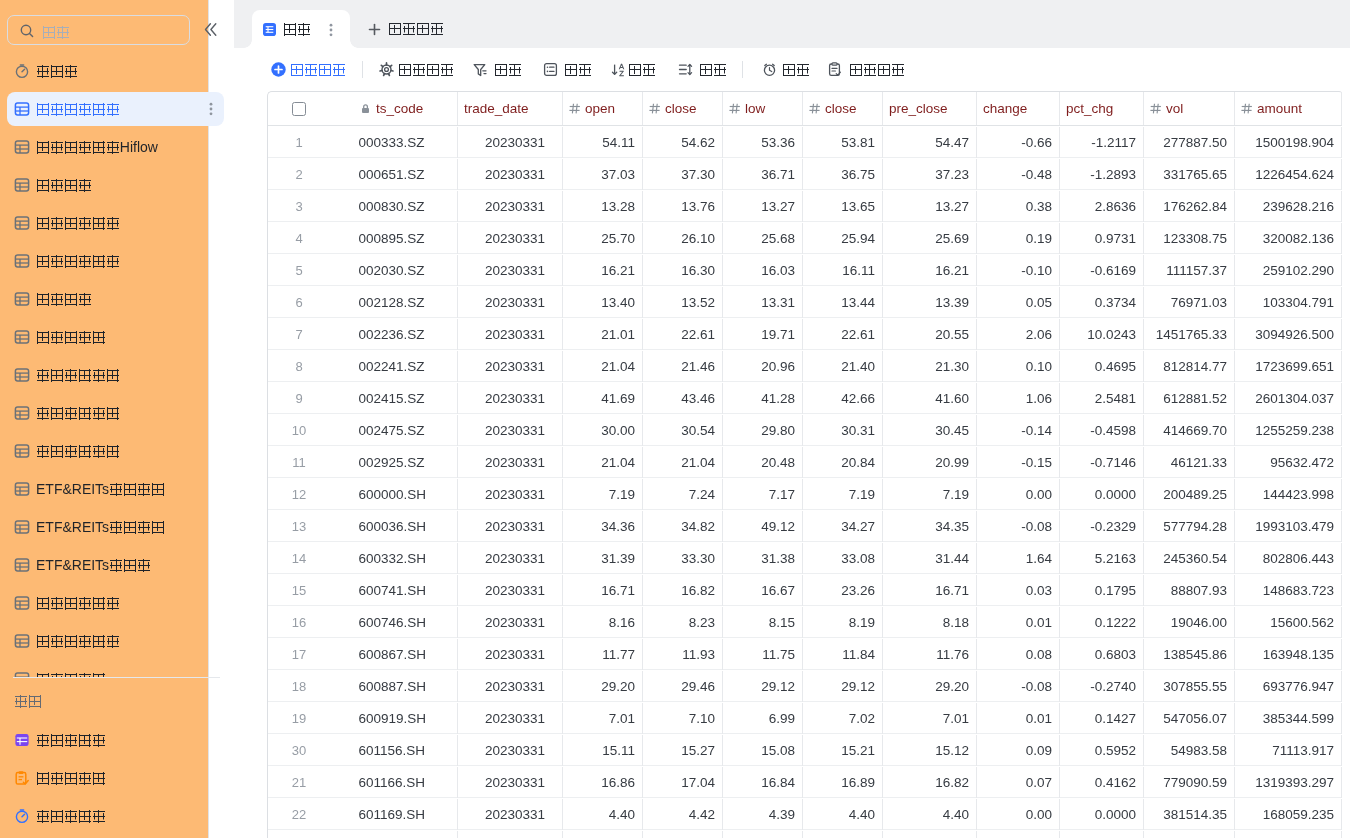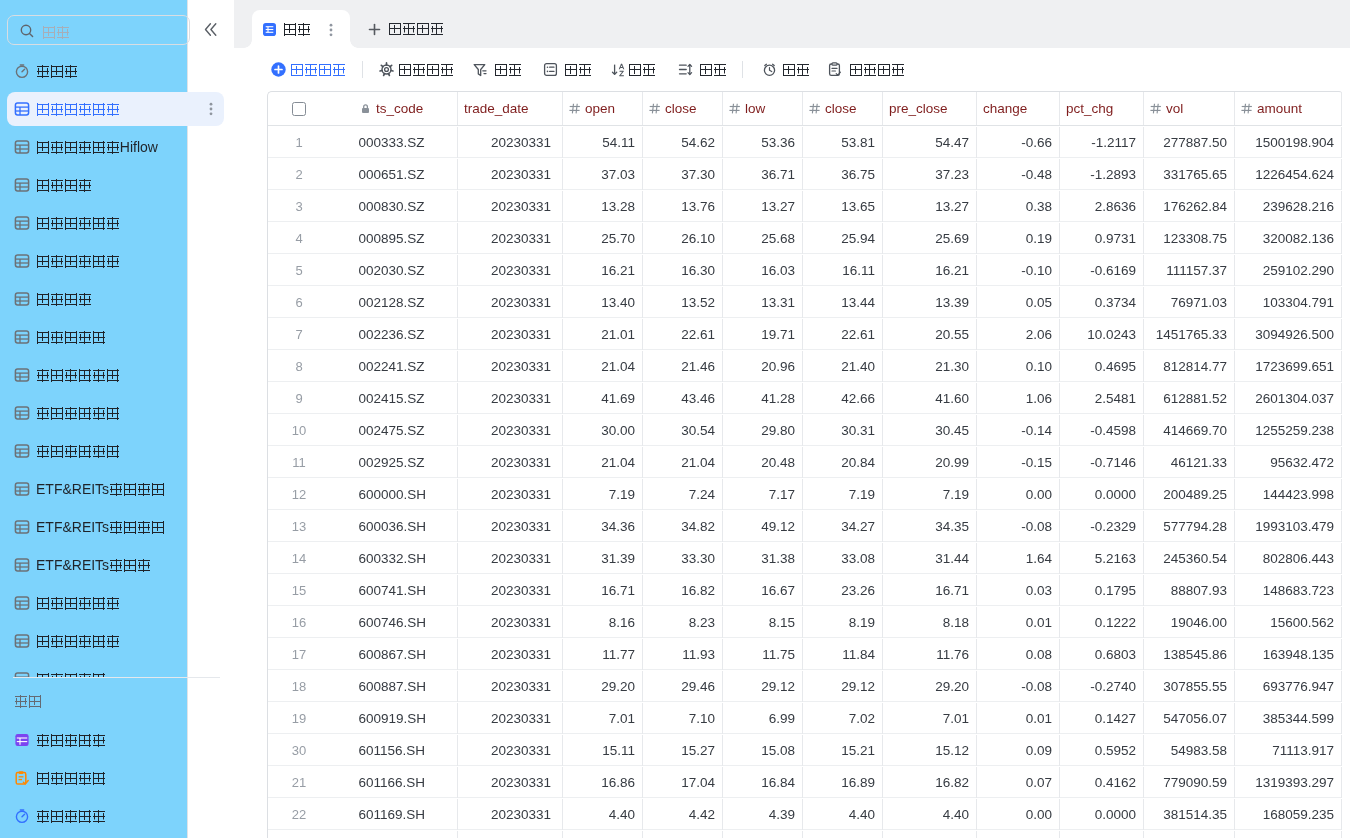--- a/index.html
+++ b/index.html
@@ -13,21 +13,21 @@
  linear-gradient(currentColor,currentColor) 10.6px 3px/1px 6.5px no-repeat}
 .zb{background:
  linear-gradient(currentColor,currentColor) 0 .6px/100% 1.25px no-repeat,
  linear-gradient(currentColor,currentColor) 0 11.2px/100% 1.25px no-repeat,
  linear-gradient(currentColor,currentColor) .6px 0/1.2px 100% no-repeat,
  linear-gradient(currentColor,currentColor) 10.9px 0/1.2px 100% no-repeat,
  linear-gradient(currentColor,currentColor) 0 5.7px/100% 1.2px no-repeat,
  linear-gradient(currentColor,currentColor) 5.7px 2px/1.2px 8px no-repeat}
 .ic{display:inline-block;width:16px;height:16px;line-height:0}
 
-#side{position:absolute;left:0;top:0;width:188px;height:838px;background:#7dd3fc;border-right:1px solid #e0e3e7}
+#side{position:absolute;left:0;top:0;width:209px;height:838px;background:#fdba74;border-right:1px solid #e0e3e7}
 #search{position:absolute;left:7px;top:15px;width:183px;height:30px;border:1px solid #d9dde2;border-radius:7px;color:#a7aeb8}
 #search svg{position:absolute;left:11px;top:7px;color:#5f646b}
 #search .ph{position:absolute;left:34px;top:8px;font-size:14px}
 #collapse{position:absolute;left:203px;top:21.5px;color:#5a5f66;line-height:0}
 #nav{position:absolute;left:0;top:52px;width:233px;height:625px;overflow:hidden}
 .item{position:relative;height:38px;display:flex;align-items:center;color:#1f2329;font-size:14px}
 .item .ic{position:absolute;left:14px;top:11px}
 .item .lbl{position:absolute;left:36px;top:50%;transform:translateY(-50%);white-space:nowrap}
 .item.sel{color:#3370ff}
 .item.sel::before{content:"";position:absolute;left:7px;right:9px;top:2px;bottom:2px;background:#eaf1fd;border-radius:8px}
@@ -60,21 +60,21 @@
 .hrow{display:flex;height:34px;border-bottom:1px solid #e0e3e6}
 .drow{display:flex;height:32px;border-bottom:1px solid #edeff1}
 .drow.last{height:9px;border-bottom:none}
 .hc,.dc{flex:none;border-right:1px solid #e7e9ec;display:flex;align-items:center;justify-content:flex-end;padding-right:7px;font-size:13.5px}
 .hc{color:#7f1d1d;justify-content:flex-start;padding-left:6px;padding-right:0}
 .hc.c0,.dc.c0{border-right:none;justify-content:flex-start;padding:0}
 .hc.c0{justify-content:center}
 .hc.c1{padding-left:8px}
 .dc{color:#363b42;position:relative;top:.5px}
 .dc.tl{justify-content:flex-start;padding-left:6.5px;padding-right:0}
-.dc.c2{padding-right:11px}
+.dc.c2{padding-right:17px}
 .dc.c0 .rn{display:block;width:62px;text-align:center;color:#979da5;font-size:13px}
 .cb{display:block;width:14px;height:14px;border:1.4px solid #858c95;border-radius:2.5px;margin-right:22px}
 .hic{line-height:0;margin-right:5px;color:#8a9199}
 .hc span{white-space:nowrap}
 .c0{width:84px}.c1{width:106px}.c2{width:105px}.c3{width:80px}.c4{width:80px}.c5{width:80px}.c6{width:80px}.c7{width:94px}.c8{width:83px}.c9{width:84px}.c10{width:91px}.c11{width:107px}</style></head>
 <body>
 <div id="side">
   <div id="search">
       <svg width="15" height="15" viewBox="0 0 15 15" fill="none" style="">
         <circle cx="7" cy="7" r="4.7" stroke="currentColor" stroke-width="1.4"></circle>

